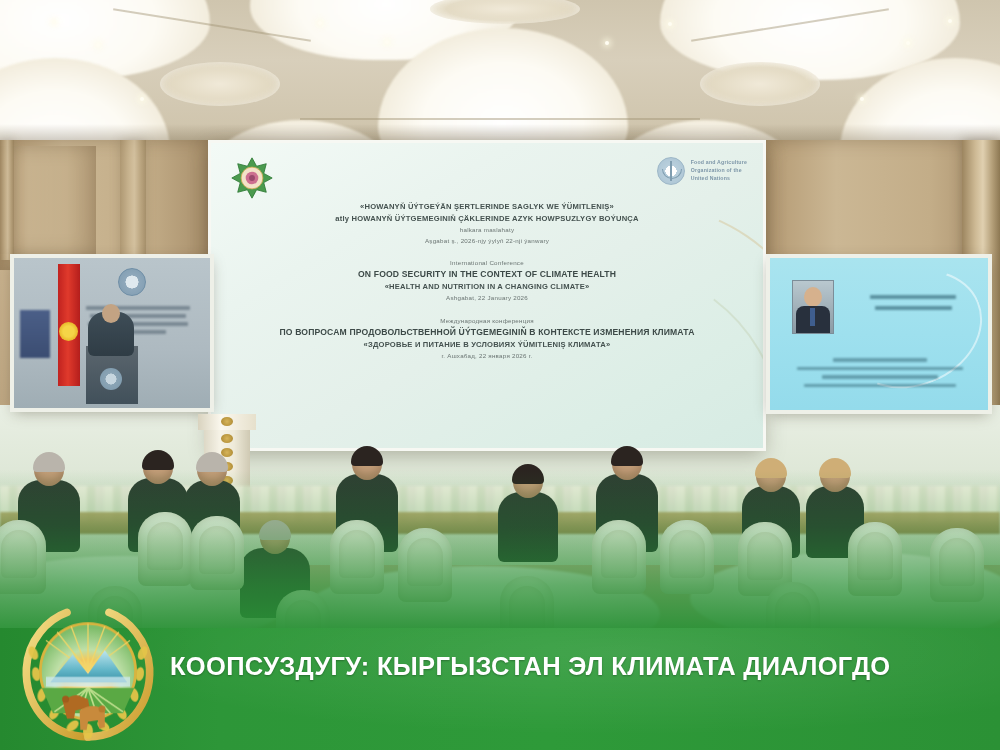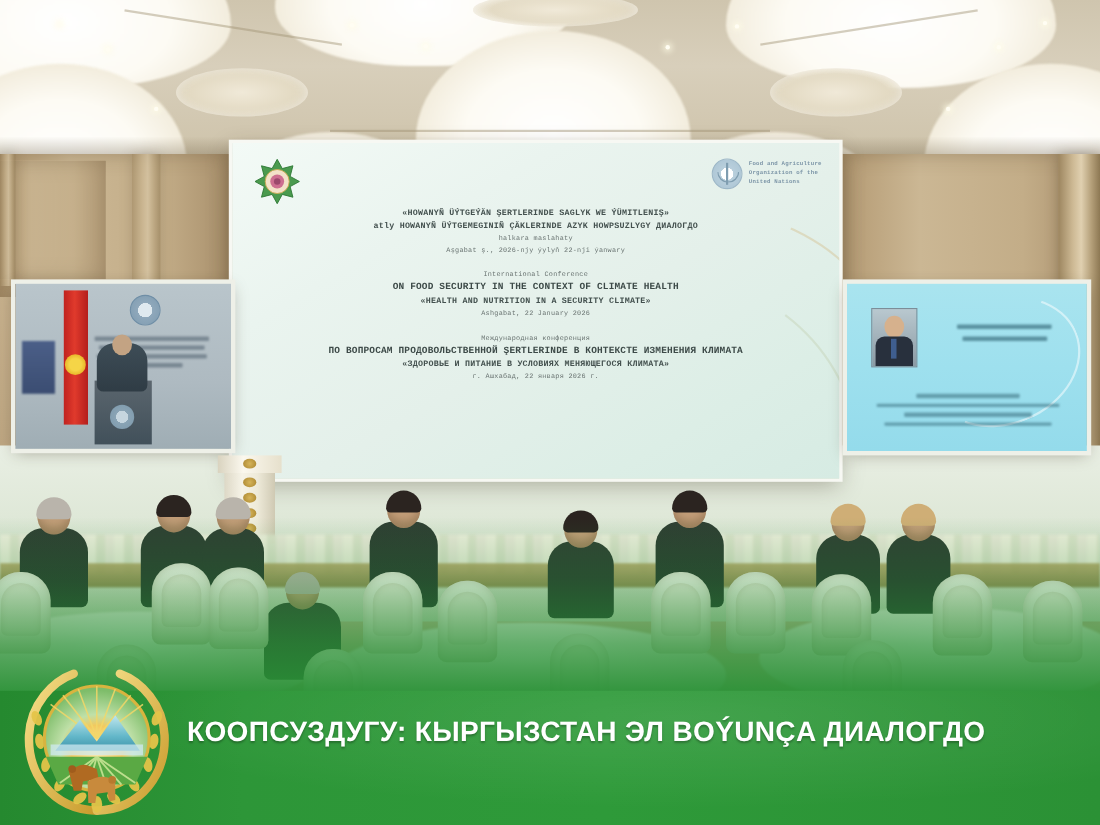--- a/index.html
+++ b/index.html
@@ -29,23 +29,23 @@
   .wall-panel{position:absolute;background:linear-gradient(90deg,#b49a73,#cbb794 30%,#c3ad88 70%,#a88f6b);
     box-shadow:inset 0 0 18px rgba(90,72,46,.35);}
   .pillar{position:absolute;background:linear-gradient(90deg,#9c855f,#cdb994 35%,#e0d0b0 55%,#b39e78 80%,#8d7853);
     box-shadow:0 0 12px rgba(70,55,32,.35);}
 
   
   .backdrop{position:absolute;left:0;top:405px;width:1000px;height:160px;
     background:linear-gradient(#e9efe4,#dfe8d8 40%,#cdd9c2);}
 
   
-  .screen{position:absolute;left:211px;top:130px;width:552px;height:305px;
+  .screen{position:absolute;left:211px;top:143px;width:552px;height:305px;
     background:linear-gradient(150deg,#f3faf6 0%,#eaf4ef 28%,#e4f0ea 55%,#dceee6 80%,#d6ebe3 100%);
-    box-shadow:0 0 0 3px #f7f8f3, 0 6px 20px rgba(60,50,30,.35);overflow:hidden;font-family:Liberation Mono, monospace;}
+    box-shadow:0 0 0 3px #f7f8f3, 0 6px 20px rgba(60,50,30,.35);overflow:hidden;}
   .screen .swoosh{position:absolute;right:-60px;bottom:-120px;width:420px;height:360px;
     border-radius:50%;border:2px solid rgba(210,180,120,.35);
     border-left-color:transparent;border-top-color:transparent;transform:rotate(-18deg);}
   .screen .swoosh2{position:absolute;right:-20px;bottom:-160px;width:340px;height:340px;
     border-radius:50%;border:2px solid rgba(200,215,190,.55);
     border-left-color:transparent;border-top-color:transparent;transform:rotate(-8deg);}
 
   .tm-emblem{position:absolute;left:20px;top:14px;width:42px;height:42px;}
   .fao-logo{position:absolute;right:16px;top:14px;display:flex;align-items:center;gap:6px;}
   .fao-mark{width:26px;height:26px;border-radius:50%;
@@ -205,34 +205,34 @@
       <div class="fao-txt">
         <div>Food and Agriculture</div>
         <div>Organization of the</div>
         <div>United Nations</div>
       </div>
     </div>
 
     <div class="screen-body">
       <div class="blk">
         <div class="l-md">«HOWANYŇ ÜÝTGEÝÄN ŞERTLERINDE SAGLYK WE ÝÜMITLENIŞ»</div>
-        <div class="l-md">atly HOWANYŇ ÜÝTGEMEGINIŇ ÇÄKLERINDE AZYK HOWPSUZLYGY ДИАЛОГДО</div>
+        <div class="l-md">atly HOWANYŇ ÜÝTGEMEGINIŇ ÇÄKLERINDE AZYK HOWPSUZLYGY BOÝUNÇA</div>
         <div class="l-sm">halkara maslahaty</div>
         <div class="l-sm">Aşgabat ş., 2026-njy ýylyň 22-nji ýanwary</div>
       </div>
       <div class="blk">
         <div class="l-sm">International Conference</div>
         <div class="l-lg">ON FOOD SECURITY IN THE CONTEXT OF CLIMATE HEALTH</div>
-        <div class="l-md">«HEALTH AND NUTRITION IN A SECURITY CLIMATE»</div>
+        <div class="l-md">«HEALTH AND NUTRITION IN A CHANGING CLIMATE»</div>
         <div class="l-sm">Ashgabat, 22 January 2026</div>
       </div>
       <div class="blk">
         <div class="l-sm">Международная конференция</div>
-        <div class="l-lg">ПО ВОПРОСАМ ПРОДОВОЛЬСТВЕННОЙ ŞERTLERINDE В КОНТЕКСТЕ ИЗМЕНЕНИЯ КЛИМАТА</div>
-        <div class="l-md">«ЗДОРОВЬЕ И ПИТАНИЕ В УСЛОВИЯХ МЕНЯЮЩЕГОСЯ КЛИМАТА»</div>
+        <div class="l-lg">ПО ВОПРОСАМ ПРОДОВОЛЬСТВЕННОЙ ÜÝTGEMEGINIŇ В КОНТЕКСТЕ ИЗМЕНЕНИЯ КЛИМАТА</div>
+        <div class="l-md">«ЗДОРОВЬЕ И ПИТАНИЕ В УСЛОВИЯХ ÝÜMITLENIŞ КЛИМАТА»</div>
         <div class="l-sm">г. Ашхабад, 22 января 2026 г.</div>
       </div>
     </div>
   </div>
 
   <div class="side-screen side-left">
     <div class="sl-monitor"></div>
     <div class="sl-flag"></div>
     <div class="sl-logo"></div>
     <div class="sl-text">
@@ -394,17 +394,17 @@
           <line x1="100" y1="120" x2="112" y2="156"></line>
         <line x1="100" y1="120" x2="132" y2="156"></line>
           <line x1="100" y1="120" x2="150" y2="154"></line>
       </g>
       <path d="M64 140 q14 -14 26 -8 l10 4 l4 22 l-8 4 l-4 -12 l-10 2 l-2 12 l-10 0 z" fill="#b06a22"></path>
       <path d="M88 152 q16 -10 30 -4 l6 4 l0 24 l-8 2 l-2 -12 l-14 2 l-2 12 l-9 0 z" fill="#c88a3c"></path>
       <circle cx="68" cy="136" r="5" fill="#a05c1c"></circle>
       <circle cx="120" cy="150" r="5" fill="#b87a2e"></circle>
     </svg>
     <div class="caption-text">
-      <div>КООПСУЗДУГУ: КЫРГЫЗСТАН ЭЛ BOÝUNÇA ДИАЛОГДО</div>
+      <div>КООПСУЗДУГУ: КЫРГЫЗСТАН ЭЛ КЛИМАТА ДИАЛОГДО</div>
     </div>
   </div>
 
 </div>
 
 </body></html>

